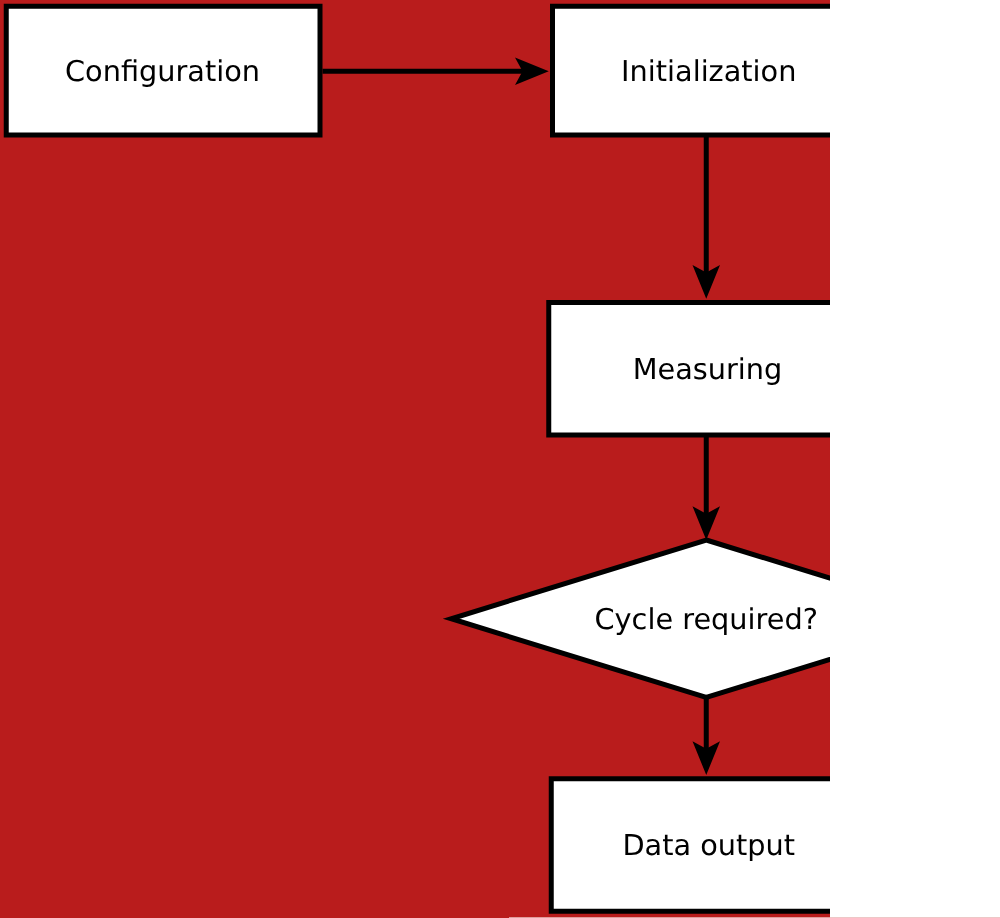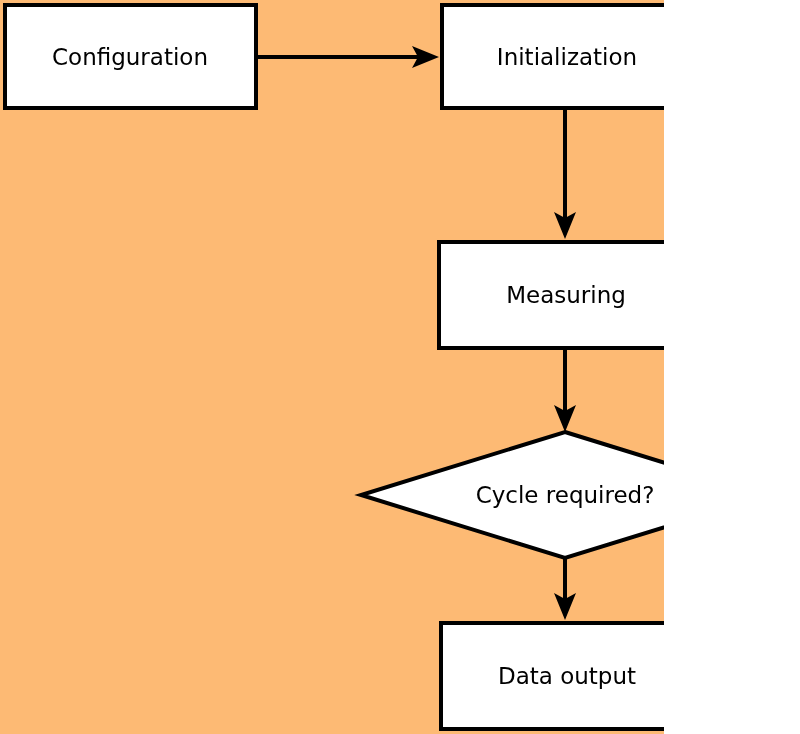--- a/index.html
+++ b/index.html
@@ -4,21 +4,21 @@
 <style>
   html, body {
     margin: 0;
     padding: 0;
     background: #ffffff;
   }
   .canvas {
     position: relative;
     width: 664px;
     height: 734px;
-    background: #fdba74;
+    background: #b91c1c;
     overflow: hidden;
   }
   svg {
     display: block;
   }
   .node-shape {
     fill: #ffffff;
     stroke: #000000;
     stroke-width: 4px;
   }

